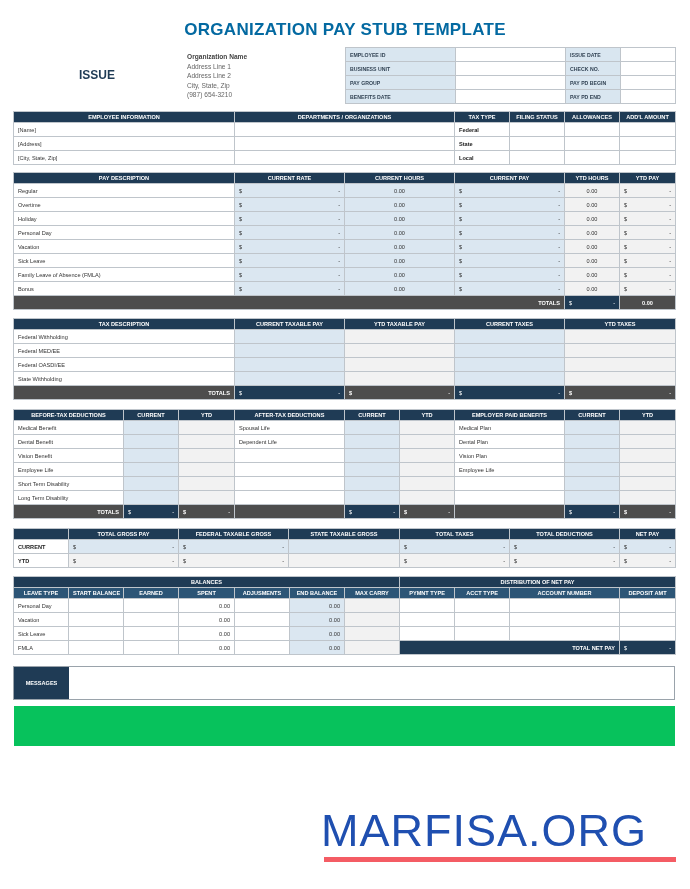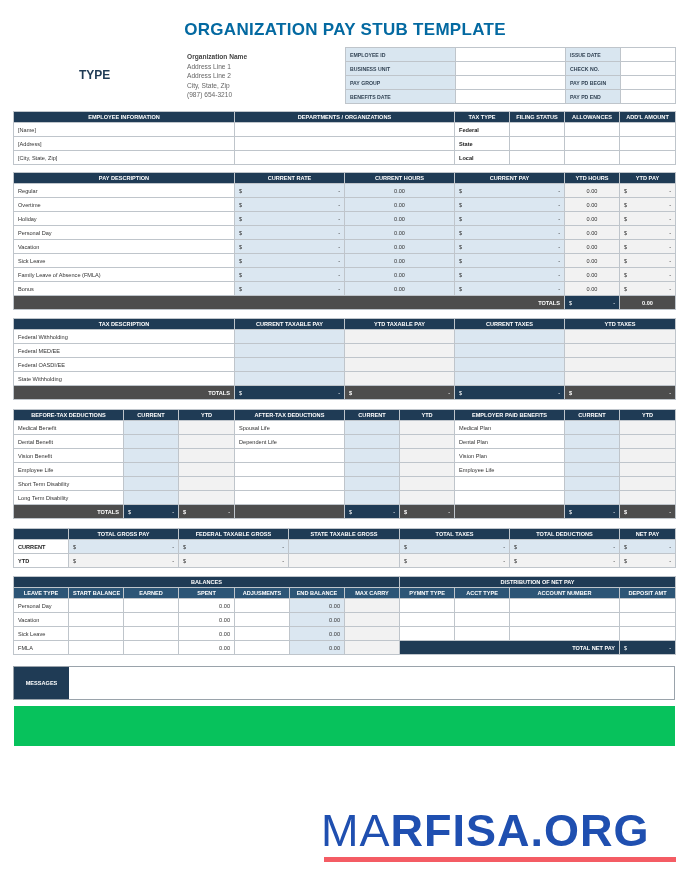--- a/index.html
+++ b/index.html
@@ -18,28 +18,28 @@
 .dk{background:#4d4d4d;color:#fff;font-weight:bold;text-align:right;}
 .nv{background:#1f3b55;color:#fff;}
 .r{text-align:right;}
 .c{text-align:center;}
 .b{font-weight:bold;color:#222;}
 .money{display:flex;justify-content:space-between;}
 .msg-box{position:absolute;left:13px;top:666px;width:662px;height:34px;border:1px solid #9aa3ab;}
 .msg-lbl{position:absolute;left:0;top:0;width:55px;height:32px;background:#1f3b55;color:#fff;font-size:5.6px;font-weight:bold;display:flex;align-items:center;justify-content:center;}
 .green{position:absolute;left:14px;top:706px;width:661px;height:40px;background:#07c25c;}
 .brand{position:absolute;left:321px;top:808px;font-size:45px;color:#1f4fb0;letter-spacing:1px;line-height:45px;}
-.brand b{font-weight:bold;}
+.brand b{font-weight:normal;}
 .brand-line{position:absolute;left:324px;top:857px;width:352px;height:5px;background:#f45c64;}
 </style>
 </head>
 <body>
 
 <div class="title">ORGANIZATION PAY STUB TEMPLATE</div>
-<div class="logo">TYPE</div>
+<div class="logo">ISSUE</div>
 <div class="org">
   <div class="name">Organization Name</div>
   <div>Address Line 1</div>
   <div>Address Line 2</div>
   <div>City, State, Zip</div>
   <div>(987) 654-3210</div>
 </div>
 
 <table style="left:345px;top:47px;width:330px;">
   <colgroup>

